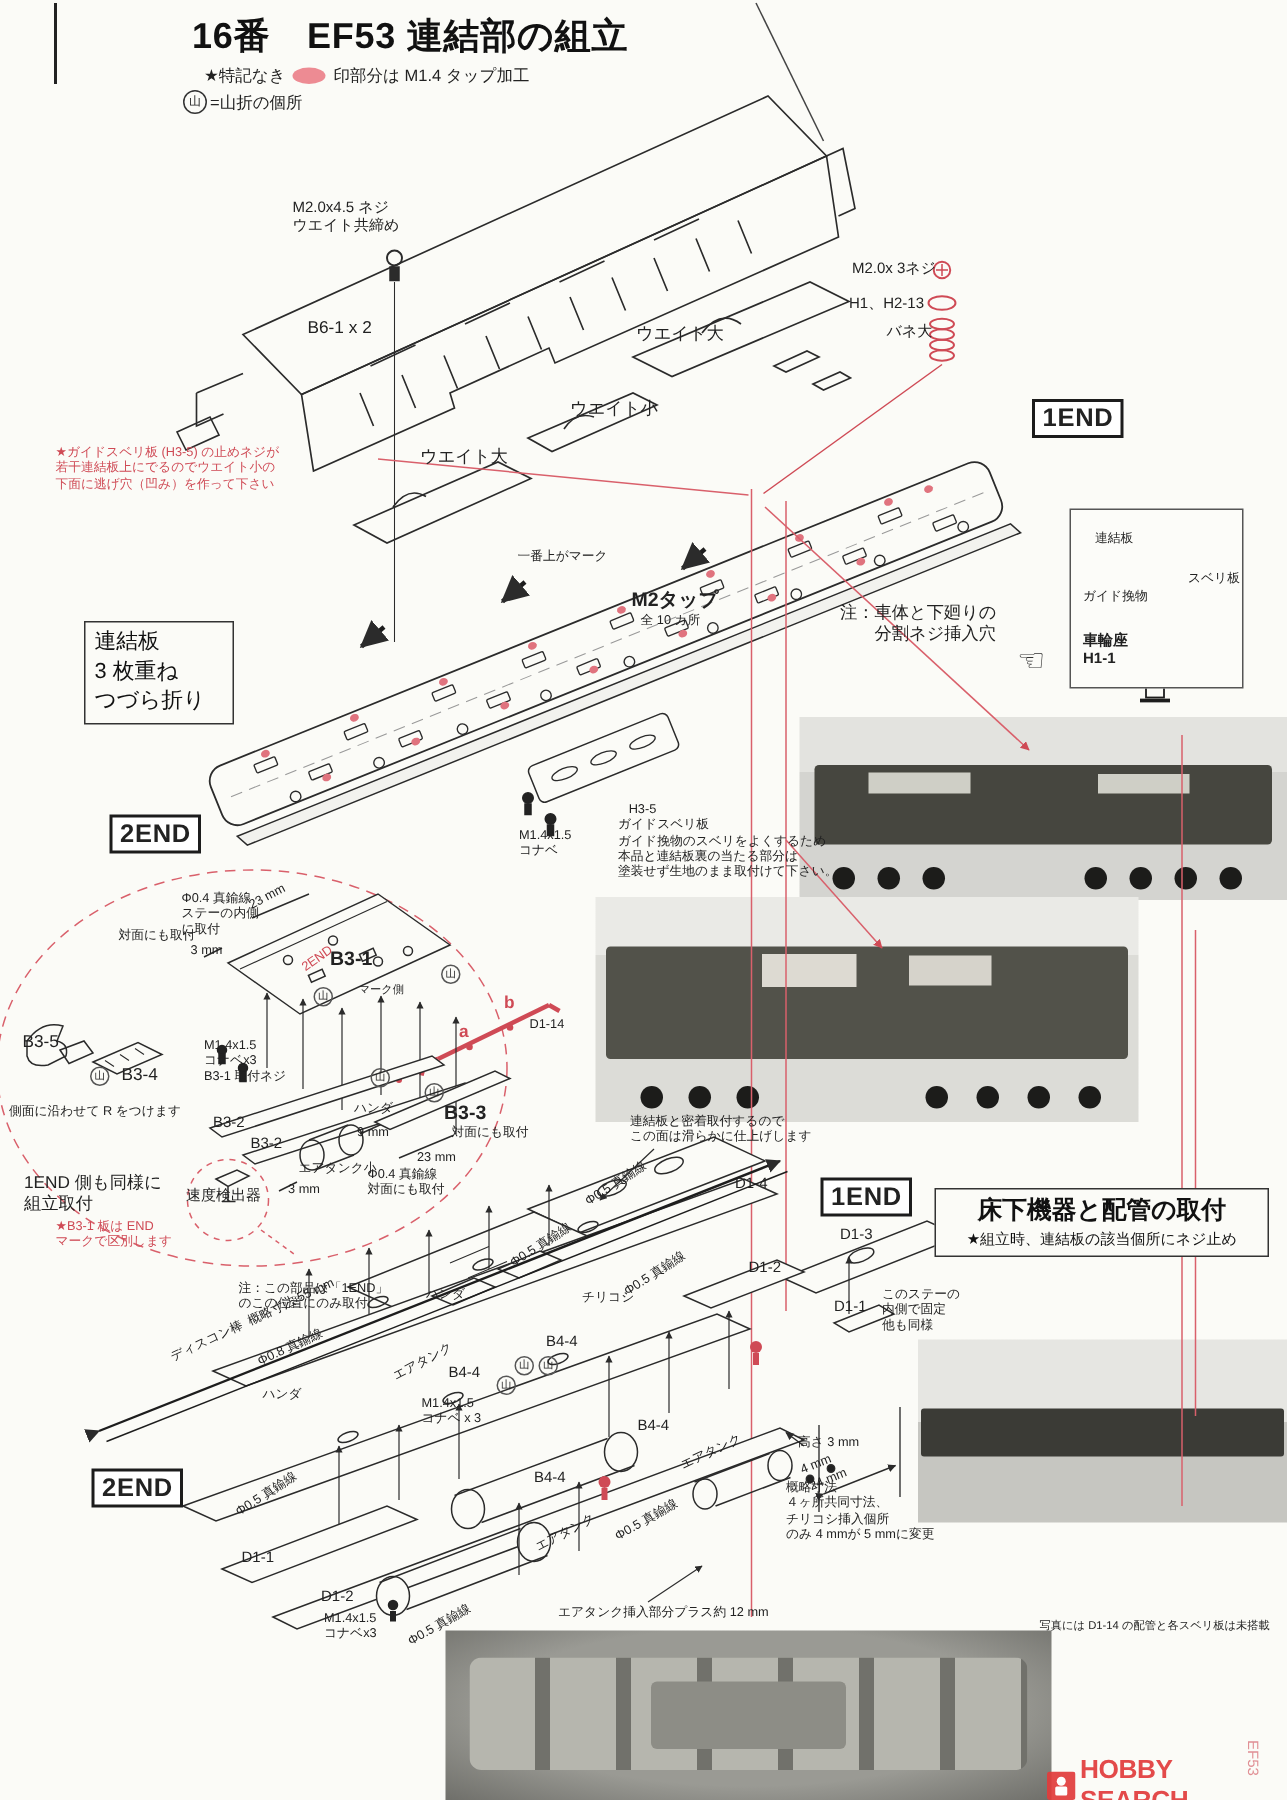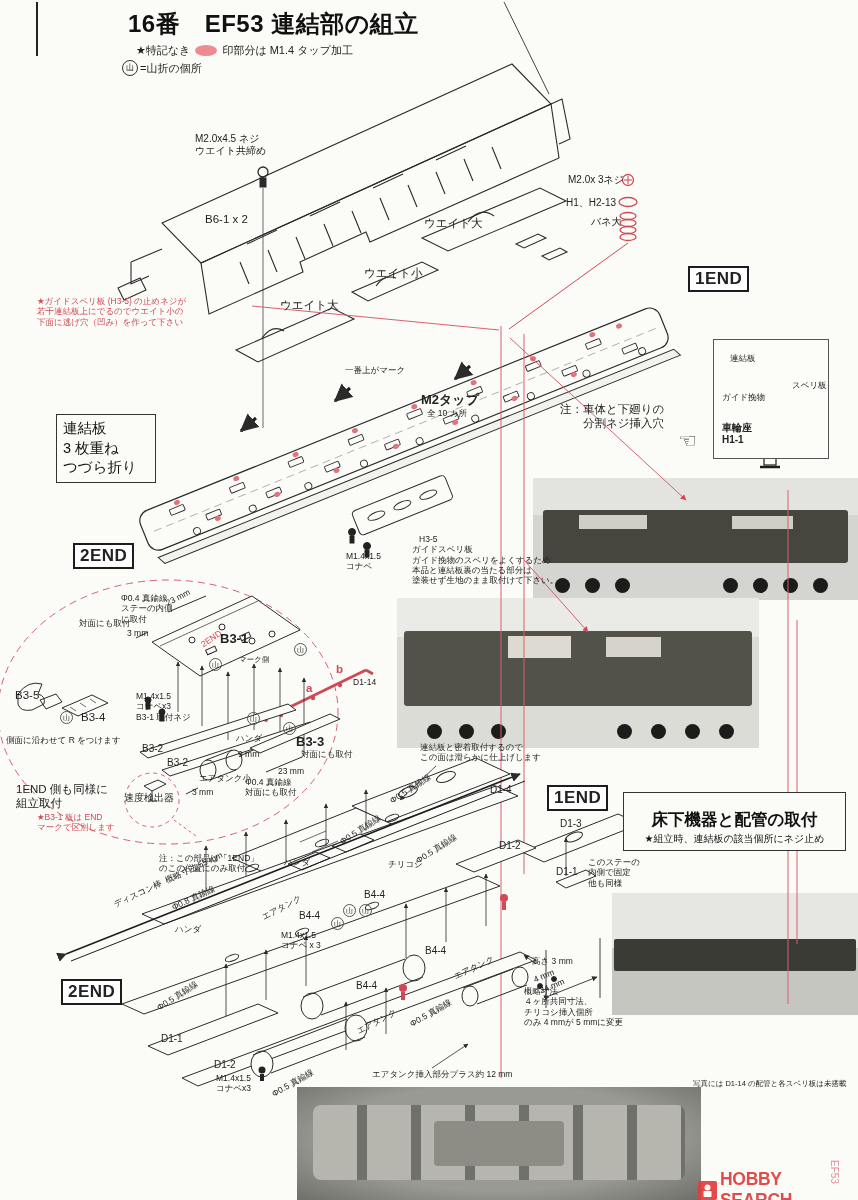--- a/index.html
+++ b/index.html
@@ -49,21 +49,21 @@
   
   .hdr{position:absolute;left:128px;top:8px;z-index:3;}
   .hdr h1{margin:0;font-size:24px;font-weight:bold;color:#111;letter-spacing:.5px;}
   .hdr .n1{margin-top:3px;margin-left:8px;font-size:11px;color:#222;display:flex;align-items:center;}
   .red-ellipse{display:inline-block;width:22px;height:11px;background:#ed8b93;border-radius:50%;margin:0 5px;}
   .hdr .n2{margin-top:2px;font-size:11px;color:#222;display:flex;align-items:center;margin-left:-6px;}
   .yama{display:inline-block;width:14px;height:14px;border:1px solid #333;border-radius:50%;font-size:8px;
         line-height:14px;text-align:center;margin-right:2px;}
   .callout{position:absolute;z-index:3;border:1.2px solid #333;background:#fbfbf7;color:#111;}
   .co-conn{left:56px;top:414px;width:86px;padding:4px 6px;font-size:14.5px;line-height:1.35;white-space:pre-line;}
-  .co-uf{left:623px;top:792px;width:217px;text-align:center;padding:16px 2px 4px;}
+  .co-uf{left:623px;top:792px;width:217px;text-align:center;padding:3px 2px 4px;}
   .co-uf .uft{font-size:16.5px;font-weight:bold;}
   .co-uf .ufn{font-size:10px;margin-top:1px;}
   .inset{position:absolute;left:713px;top:339px;width:114px;height:118px;border:1.5px solid #555;
          background:#fcfcf9;z-index:3;}
   .inset .lbl{position:absolute;}
   .wm{position:absolute;left:698px;top:1169px;z-index:4;display:flex;align-items:center;gap:3px;
       color:var(--wm);font-weight:bold;font-size:17.5px;letter-spacing:-.3px;opacity:.92;}
 </style>
 </head>
 <body>
@@ -401,21 +401,21 @@
     <span class="lbl t" style="left:8px;top:52px">ガイド挽物</span>
     <span class="lbl s b" style="left:8px;top:82px;white-space:pre-line">車輪座
 H1-1</span>
   </div>
 
   <div id="labelLayer">
       <div class="lbl s" style="left: 195px; top: 133px;">M2.0x4.5 ネジ
 ウエイト共締め</div>
       <div class="lbl m" style="left: 205px; top: 212px;">B6-1 x 2</div>
       <div class="lbl m" style="left: 424px; top: 216px;">ウエイト大</div>
-      <div class="lbl m" style="left: 364px; top: 266px;">ウエイト小</div>
+      <div class="lbl m" style="left: 380px; top: 266px;">ウエイト小</div>
       <div class="lbl m" style="left: 280px; top: 298px;">ウエイト大</div>
       <div class="lbl s" style="left: 568px; top: 174px;">M2.0x 3ネジ</div>
       <div class="lbl s" style="left: 566px; top: 197px;">H1、H2-13</div>
       <div class="lbl s" style="left: 591px; top: 216px;">バネ大</div>
       <div class="lbl endbox" style="left: 688px; top: 266px;">1END</div>
       <div class="lbl t red" style="left: 37px; top: 296px;">★ガイドスベリ板 (H3-5) の止めネジが
 若干連結板上にでるのでウエイト小の
 下面に逃げ穴（凹み）を作って下さい</div>
       <div class="lbl t" style="left: 345px; top: 365px;">一番上がマーク</div>
       <div class="lbl lg" style="left: 421px; top: 392px;">M2タップ</div>

